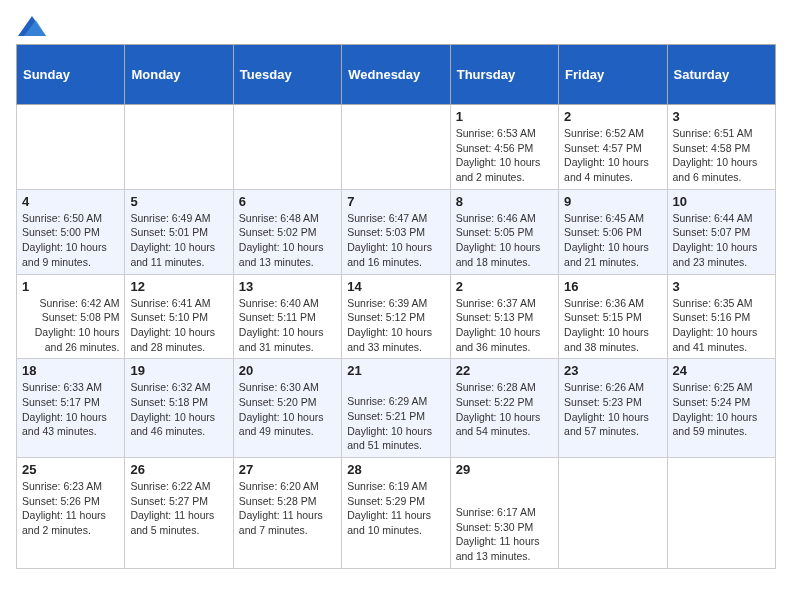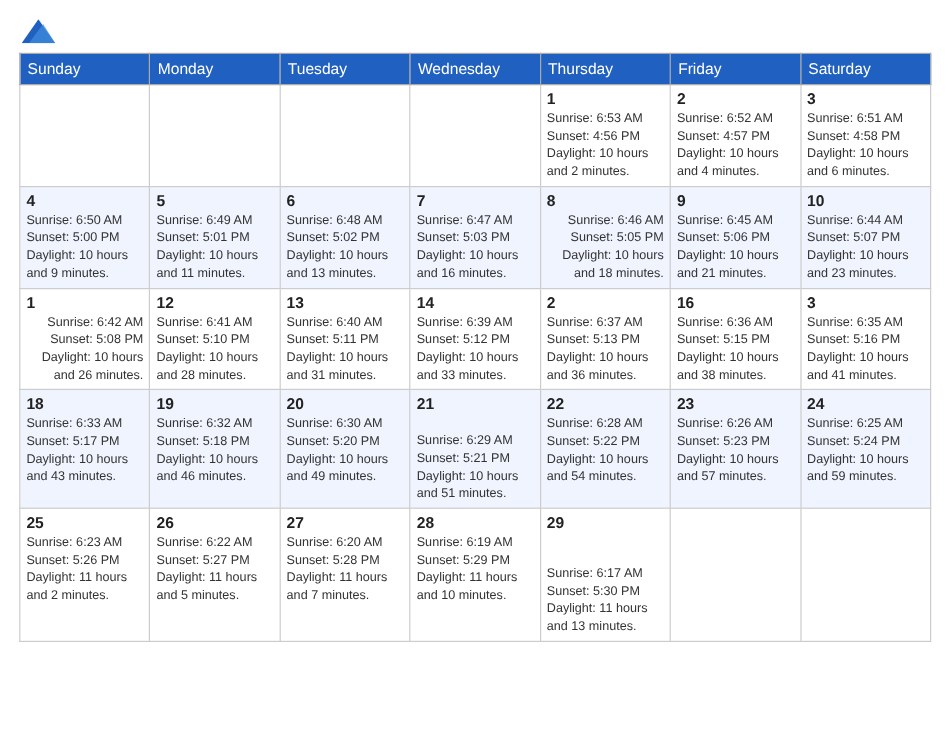--- a/index.html
+++ b/index.html
@@ -43,22 +43,22 @@
       color: #333;
     }
     .calendar {
       width: 100%;
       border-collapse: collapse;
     }
     .calendar th {
       background: #2060c0;
       color: #fff;
       font-size: 13px;
-      font-weight: normal;
-      padding: 5px 6px;
+      font-weight: bold;
+      padding: 22px 6px;
       text-align: left;
       border: 1px solid #aaa;
     }
     .calendar td {
       border: 1px solid #ccc;
       vertical-align: top;
       padding: 4px 5px;
       font-size: 11px;
       color: #222;
       width: calc(100% / 7);
@@ -172,21 +172,21 @@
         </td>
         <td>
           <span class="day-number">7</span>
           <div class="day-info" style="white-space: pre-line;">Sunrise: 6:47 AM
 Sunset: 5:03 PM
 Daylight: 10 hours
 and 16 minutes.</div>
         </td>
         <td>
           <span class="day-number">8</span>
-          <div class="day-info" style="white-space: pre-line; text-align: right;">Sunrise: 6:46 AM
+          <div class="day-info" style="white-space: pre-line;">Sunrise: 6:46 AM
 Sunset: 5:05 PM
 Daylight: 10 hours
 and 18 minutes.</div>
         </td>
         <td>
           <span class="day-number">9</span>
           <div class="day-info" style="white-space: pre-line;">Sunrise: 6:45 AM
 Sunset: 5:06 PM
 Daylight: 10 hours
 and 21 minutes.</div>

